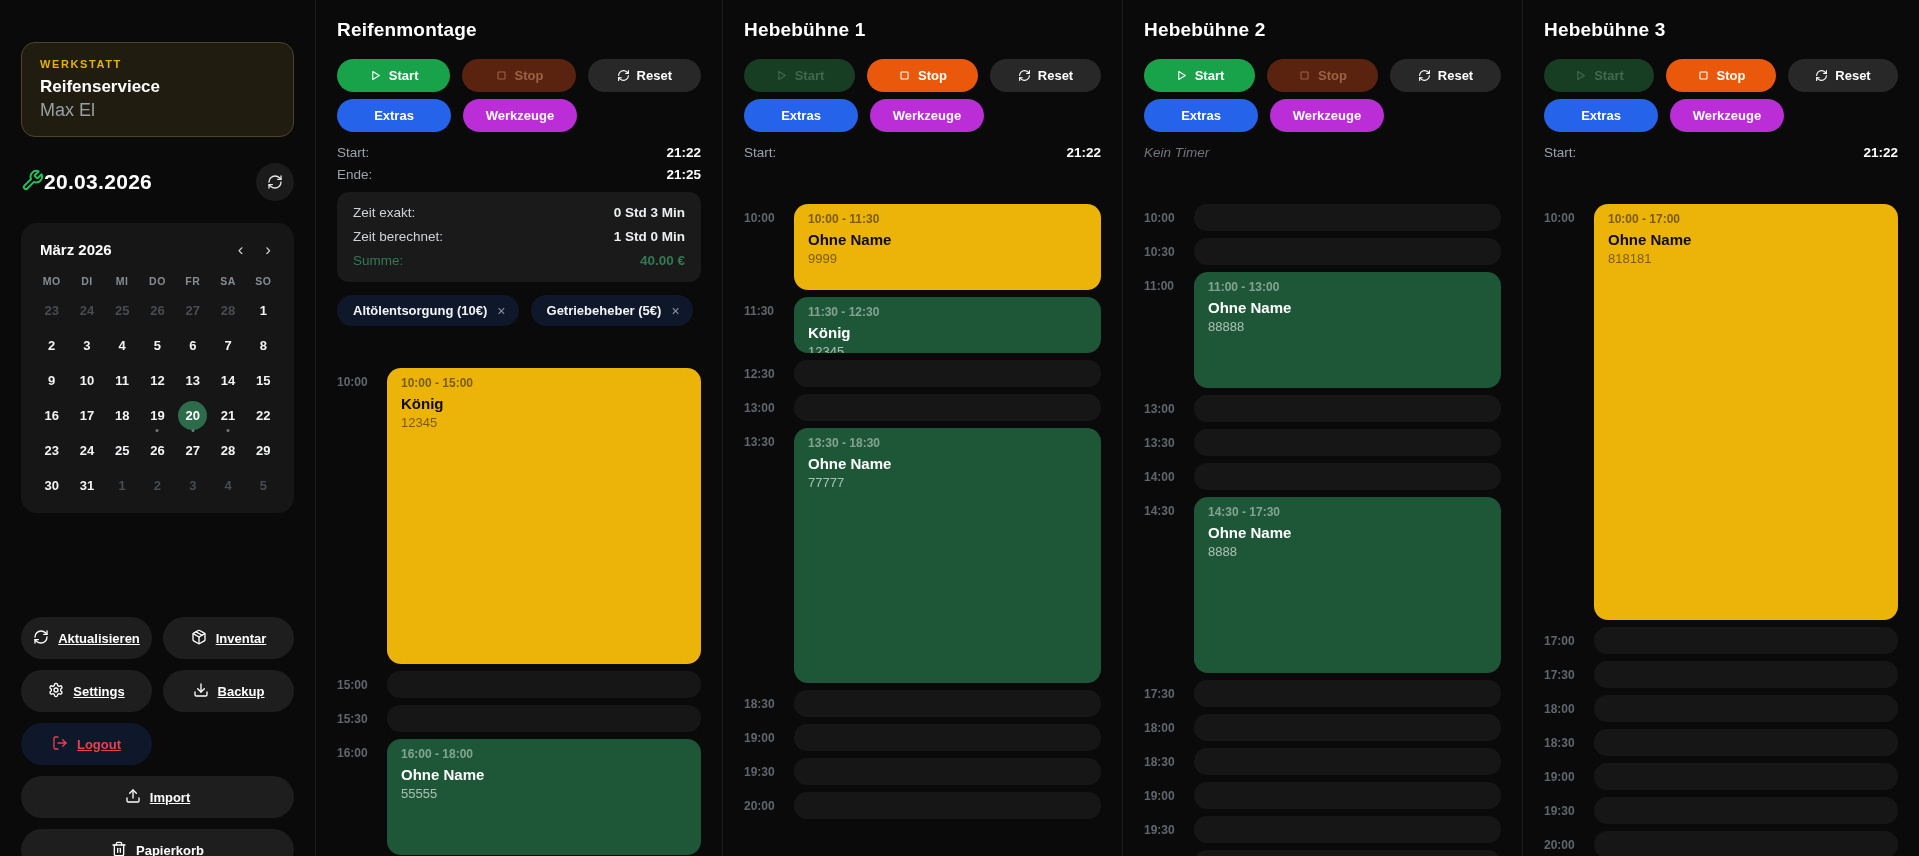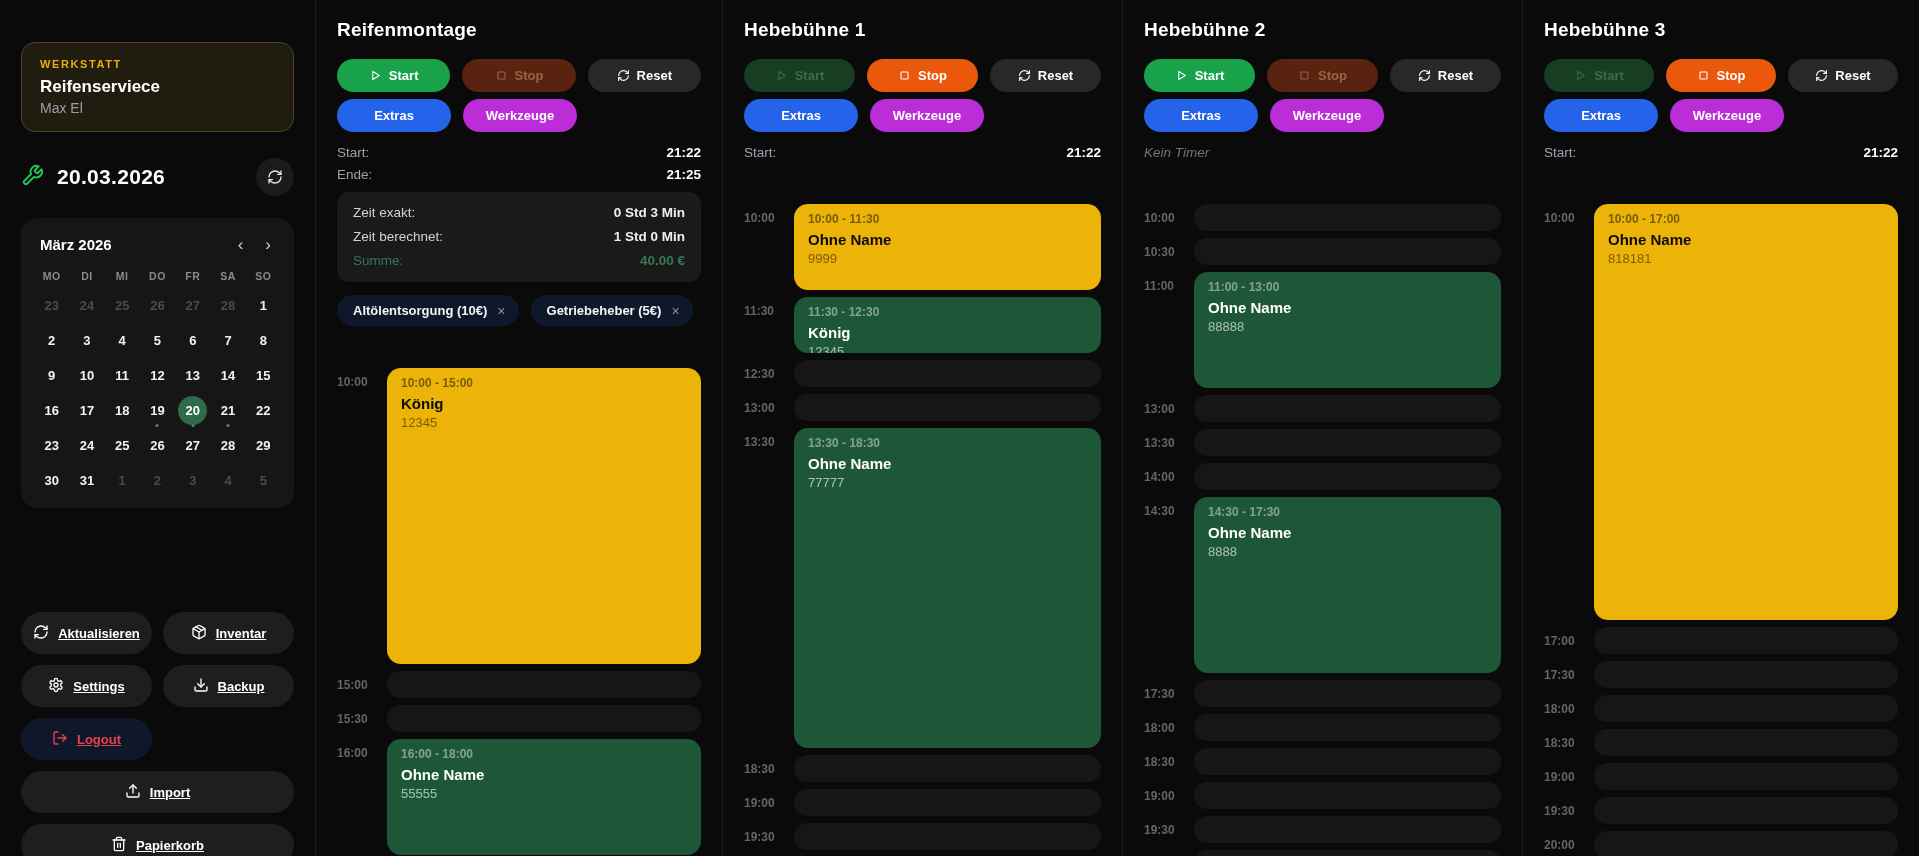--- a/index.html
+++ b/index.html
@@ -5,22 +5,22 @@
   * { margin:0; padding:0; box-sizing:border-box; }
   html,body { background:#080808; }
   body { font-family:"Liberation Sans","DejaVu Sans",sans-serif; color:#fff; width:1919px; height:856px; overflow:hidden; }
   .app { display:grid; grid-template-columns:316px 407px 400px 400px 1fr; width:1919px; height:856px; background:#0a0a0a; }
 
   
   .sidebar { border-right:1px solid #1d1d1d; padding:12px 21px; overflow:hidden; }
   .ws-card { margin-top:30px; background:#201d10; border:1px solid #4d4526; border-radius:14px; padding:15px 18px; }
   .ws-label { color:#e7b008; font-size:11px; font-weight:700; letter-spacing:1.6px; }
   .ws-name { font-size:17px; font-weight:700; margin-top:7px; }
-  .ws-user { font-size:14px; color:#98a0a6; margin-top:3px; }
-  .date-row { margin-top:26px; display:flex; align-items:center; gap:13px; }
+  .ws-user { font-size:18px; color:#98a0a6; margin-top:3px; }
+  .date-row { margin-top:26px; display:flex; align-items:center; }
   .date-row .icon svg { width:23px; height:23px; color:#22c55e; }
   .date-text { font-size:21px; font-weight:700; letter-spacing:.3px; }
   .refresh-circle { margin-left:auto; width:38px; height:38px; border-radius:50%; background:#1b1b1b; display:flex; align-items:center; justify-content:center; cursor:pointer; }
   .refresh-circle svg { width:16px; height:16px; color:#e4e6e8; }
 
   .calendar { margin-top:22px; background:#161616; border-radius:16px; padding:16px 13px 10px; }
   .cal-head { display:flex; align-items:center; padding:0 6px; }
   .cal-month { font-size:15px; font-weight:700; }
   .cal-nav { margin-left:auto; display:flex; gap:14px; }
   .cal-arrow { background:none; border:none; color:#cdd1d5; font-size:17px; line-height:1; cursor:pointer; font-family:inherit; padding:2px 4px; }
@@ -500,21 +500,21 @@
         <div class="t-row">
           <div class="t-time">12:30</div>
           <div class="t-slot"></div>
         </div>
         <div class="t-row">
           <div class="t-time">13:00</div>
           <div class="t-slot"></div>
         </div>
         <div class="t-row">
           <div class="t-time">13:30</div>
-          <div class="t-event green" style="height: 320px;">
+          <div class="t-event green" style="height: 255px;">
             <div class="ev-range">13:30 - 18:30</div>
             <div class="ev-name">Ohne Name</div>
             <div class="ev-num">77777</div>
           </div>
         </div>
         <div class="t-row">
           <div class="t-time">18:30</div>
           <div class="t-slot"></div>
         </div>
         <div class="t-row">

